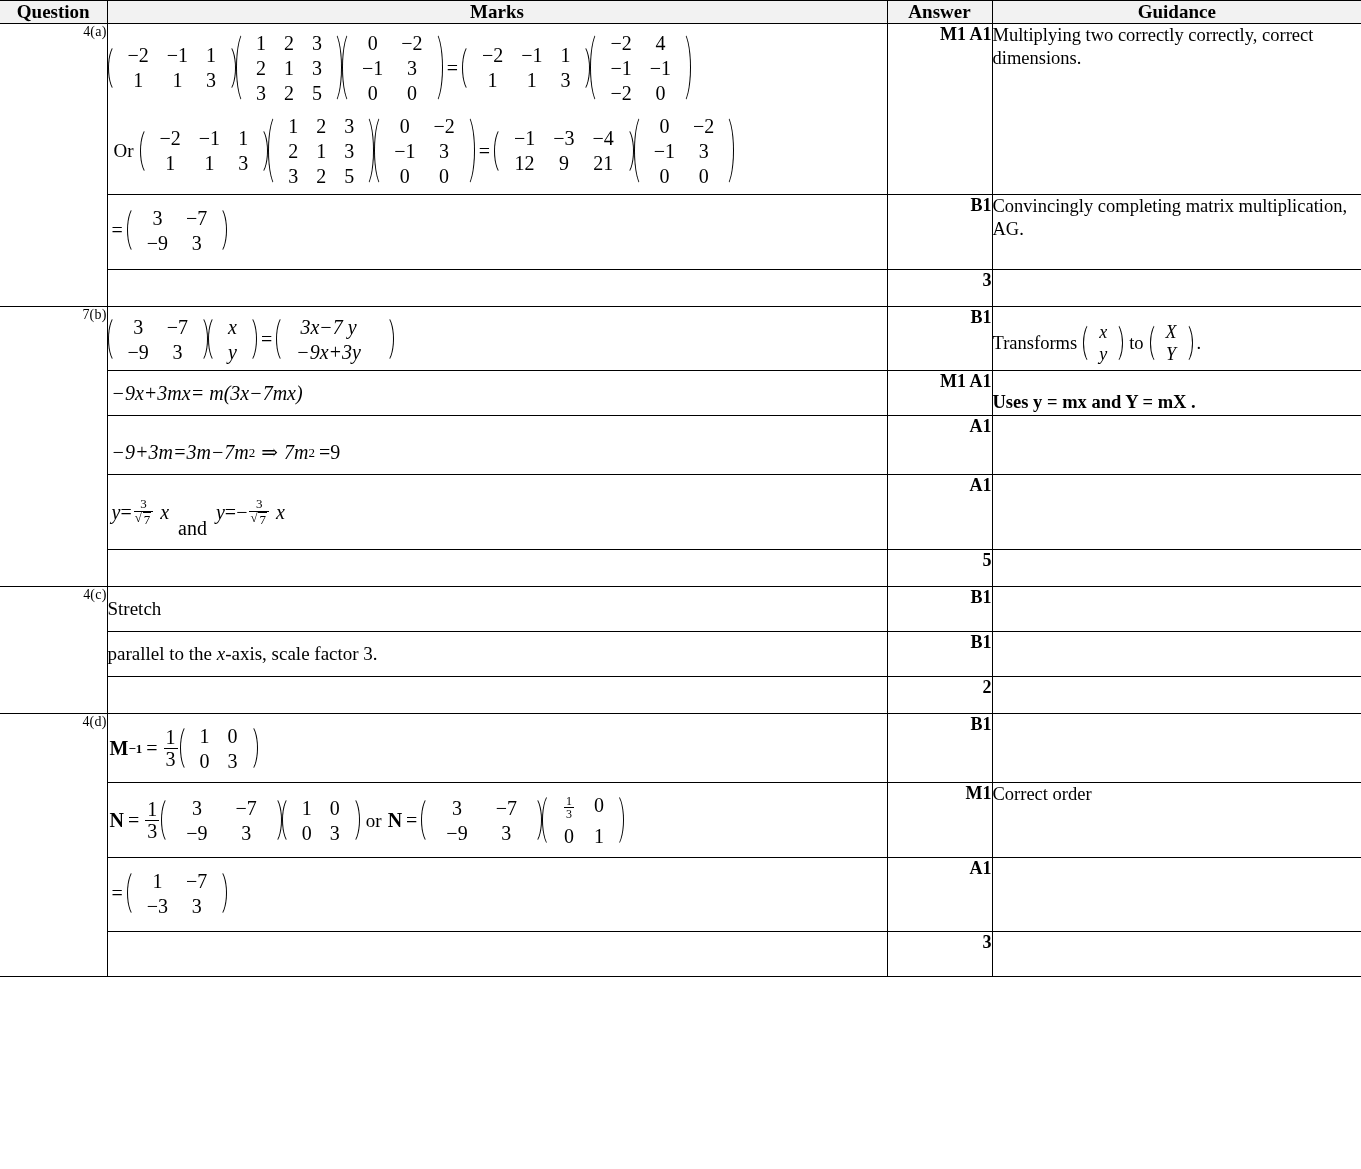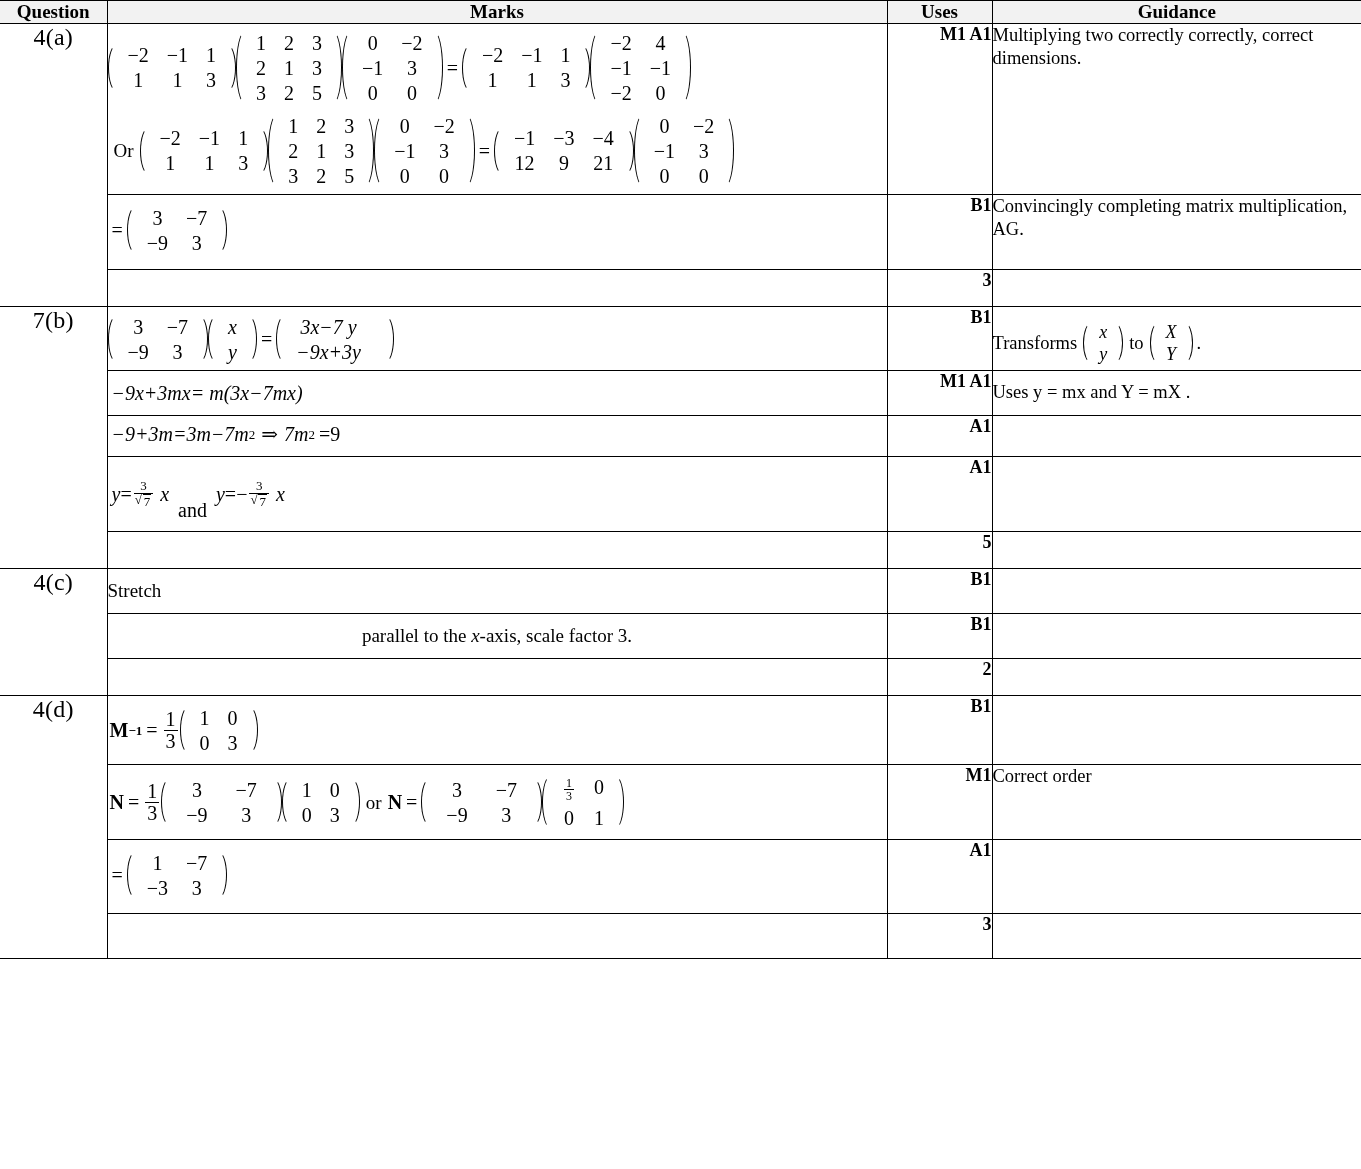--- a/index.html
+++ b/index.html
@@ -38,22 +38,22 @@
   thead th {
     background: #f2f2f2;
     font-weight: bold;
     font-size: 19px;
     text-align: center;
     padding: 9px 0 8px 0;
     border-bottom: 1.5px solid #000;
   }
 
   .q-cell {
-    text-align: center;
-    font-size: 24px;
+    text-align: right;
+    font-size: 14px;
     padding: 11px 0 0 0;
   }
   .q-cell .qlabel { letter-spacing: .2px; }
 
   .a-cell  { padding: 6px 0 6px 14px; }
   .m-cell  {
     text-align: right;
     font-weight: bold;
     font-size: 18px;
     padding: 11px 12px 0 0;
@@ -158,21 +158,21 @@
     <col class="c-q">
       <col class="c-a">
       <col class="c-m">
       <col class="c-g">
   </colgroup>
 
   <thead>
     <tr>
       <th>Question</th>
       <th>Marks</th>
-      <th>Uses</th>
+      <th>Answer</th>
       <th>Guidance</th>
     </tr>
   </thead>
 
   <tbody>
 
     <tr>
       <td class="q-cell" rowspan="3">
         <span class="qlabel">4(a)</span>
       </td>
@@ -493,27 +493,27 @@
     </tr>
 
     <tr>
       <td class="a-cell">
         <div class="mrow" style="margin:12px 0 12px 4px;">
           <span class="it">−9x+3mx= m(3x−7mx)</span>
         </div>
       </td>
       <td class="m-cell">M1 A1</td>
       <td class="g-cell">
-        <div style="margin-top:10px;">Uses  y = mx and Y = mX .</div>
-      </td>
-    </tr>
-
-    <tr>
-      <td class="a-cell">
-        <div class="mrow" style="margin:8px 0 12px 4px;">
+        <div style="margin-top:20px;font-weight:bold;">Uses  y = mx and Y = mX .</div>
+      </td>
+    </tr>
+
+    <tr>
+      <td class="a-cell">
+        <div class="mrow" style="margin:26px 0 12px 4px;">
           <span class="it">−9+3m=3m−7m</span>
             <span class="sup">2</span>
           <span style="padding:0 6px;">⇒</span>
           <span class="it">7m</span>
             <span class="sup">2</span>
           <span style="padding-left:4px;">=9</span>
         </div>
       </td>
       <td class="m-cell">A1</td>
       <td class="g-cell"></td>
@@ -555,21 +555,21 @@
         <span class="qlabel">4(c)</span>
       </td>
       <td class="a-cell" style="font-size:19px;padding-top:11px;padding-bottom:11px;">
         <span>Stretch</span>
       </td>
       <td class="m-cell">B1</td>
       <td class="g-cell"></td>
     </tr>
 
     <tr>
-      <td class="a-cell" style="font-size:19px;padding-top:11px;padding-bottom:11px;text-align:center;">
+      <td class="a-cell" style="font-size:19px;padding-top:11px;padding-bottom:11px;">
         <span>parallel to the </span><span class="it">x</span><span>-axis, scale factor 3.</span>
       </td>
       <td class="m-cell">B1</td>
       <td class="g-cell"></td>
     </tr>
 
     <tr>
       <td class="a-cell" style="height:36px;"></td>
       <td class="m-cell">2</td>
       <td class="g-cell"></td>

